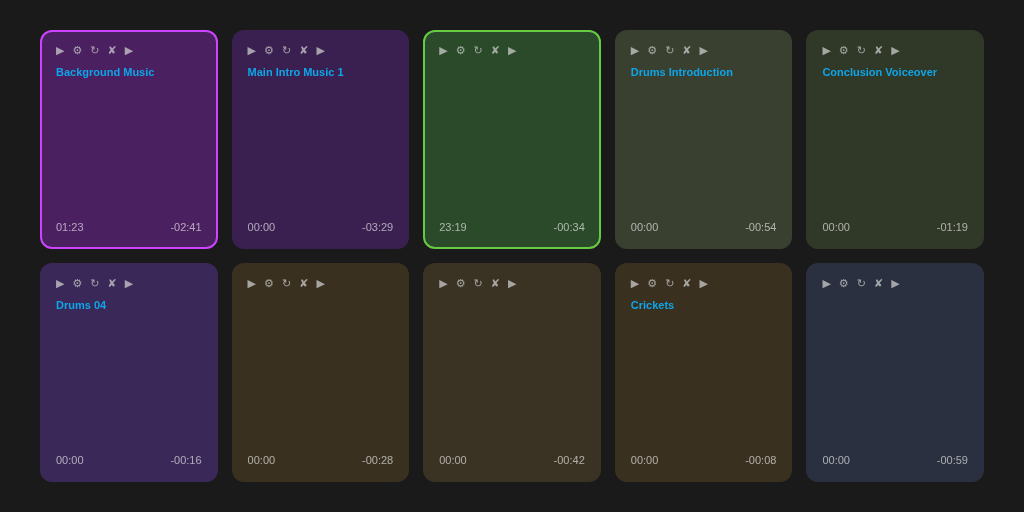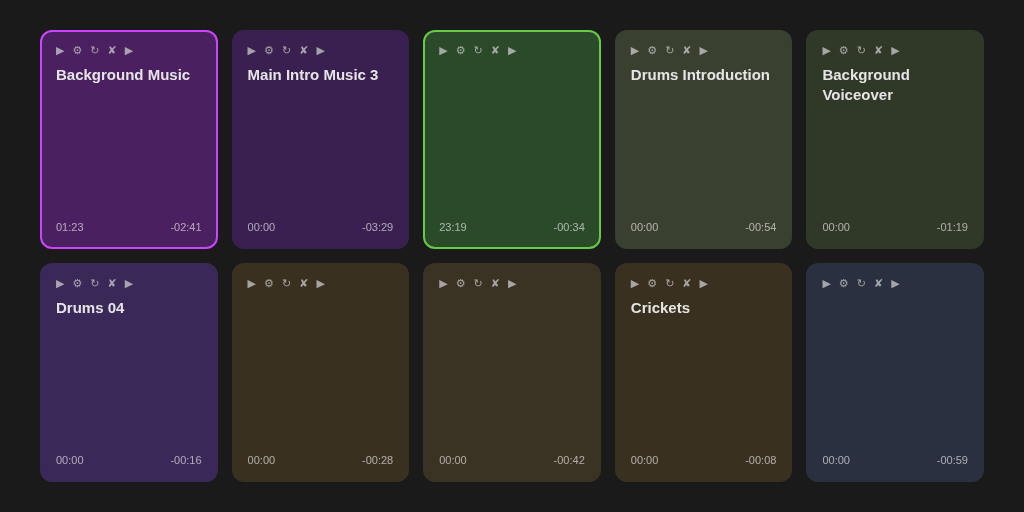--- a/index.html
+++ b/index.html
@@ -43,23 +43,23 @@
       margin-bottom: 8px;
     }
 
     .card-icon {
       font-size: 11px;
       opacity: 0.75;
       color: #ccc;
     }
 
     .card-title {
-      font-size: 15px;
+      font-size: 11px;
       font-weight: 700;
-      color: #e5e5e5;
+      color: #0ea5e9;
       line-height: 1.3;
       flex: 1;
       display: flex;
       align-items: center;
     }
 
     .card-times {
       display: flex;
       justify-content: space-between;
       font-size: 11px;
@@ -135,21 +135,21 @@
     </div>
     <div class="card theme-purple-dark">
       <div>
         <div class="card-icons">
           <span class="card-icon">▶</span>
           <span class="card-icon">⚙</span>
           <span class="card-icon">↻</span>
           <span class="card-icon">✘</span>
           <span class="card-icon">▶</span>
         </div>
-        <div class="card-title">Main Intro Music 3</div>
+        <div class="card-title">Main Intro Music 1</div>
       </div>
       <div class="card-times">
         <span>00:00</span>
         <span>-03:29</span>
       </div>
     </div>
     <div class="card theme-green">
       <div>
         <div class="card-icons">
           <span class="card-icon">▶</span>
@@ -182,21 +182,21 @@
     </div>
     <div class="card theme-olive-dark">
       <div>
         <div class="card-icons">
           <span class="card-icon">▶</span>
           <span class="card-icon">⚙</span>
           <span class="card-icon">↻</span>
           <span class="card-icon">✘</span>
           <span class="card-icon">▶</span>
         </div>
-        <div class="card-title">Background Voiceover</div>
+        <div class="card-title">Conclusion Voiceover</div>
       </div>
       <div class="card-times">
         <span>00:00</span>
         <span>-01:19</span>
       </div>
     </div>
     <div class="card theme-purple-mid">
       <div>
         <div class="card-icons">
           <span class="card-icon">▶</span>

